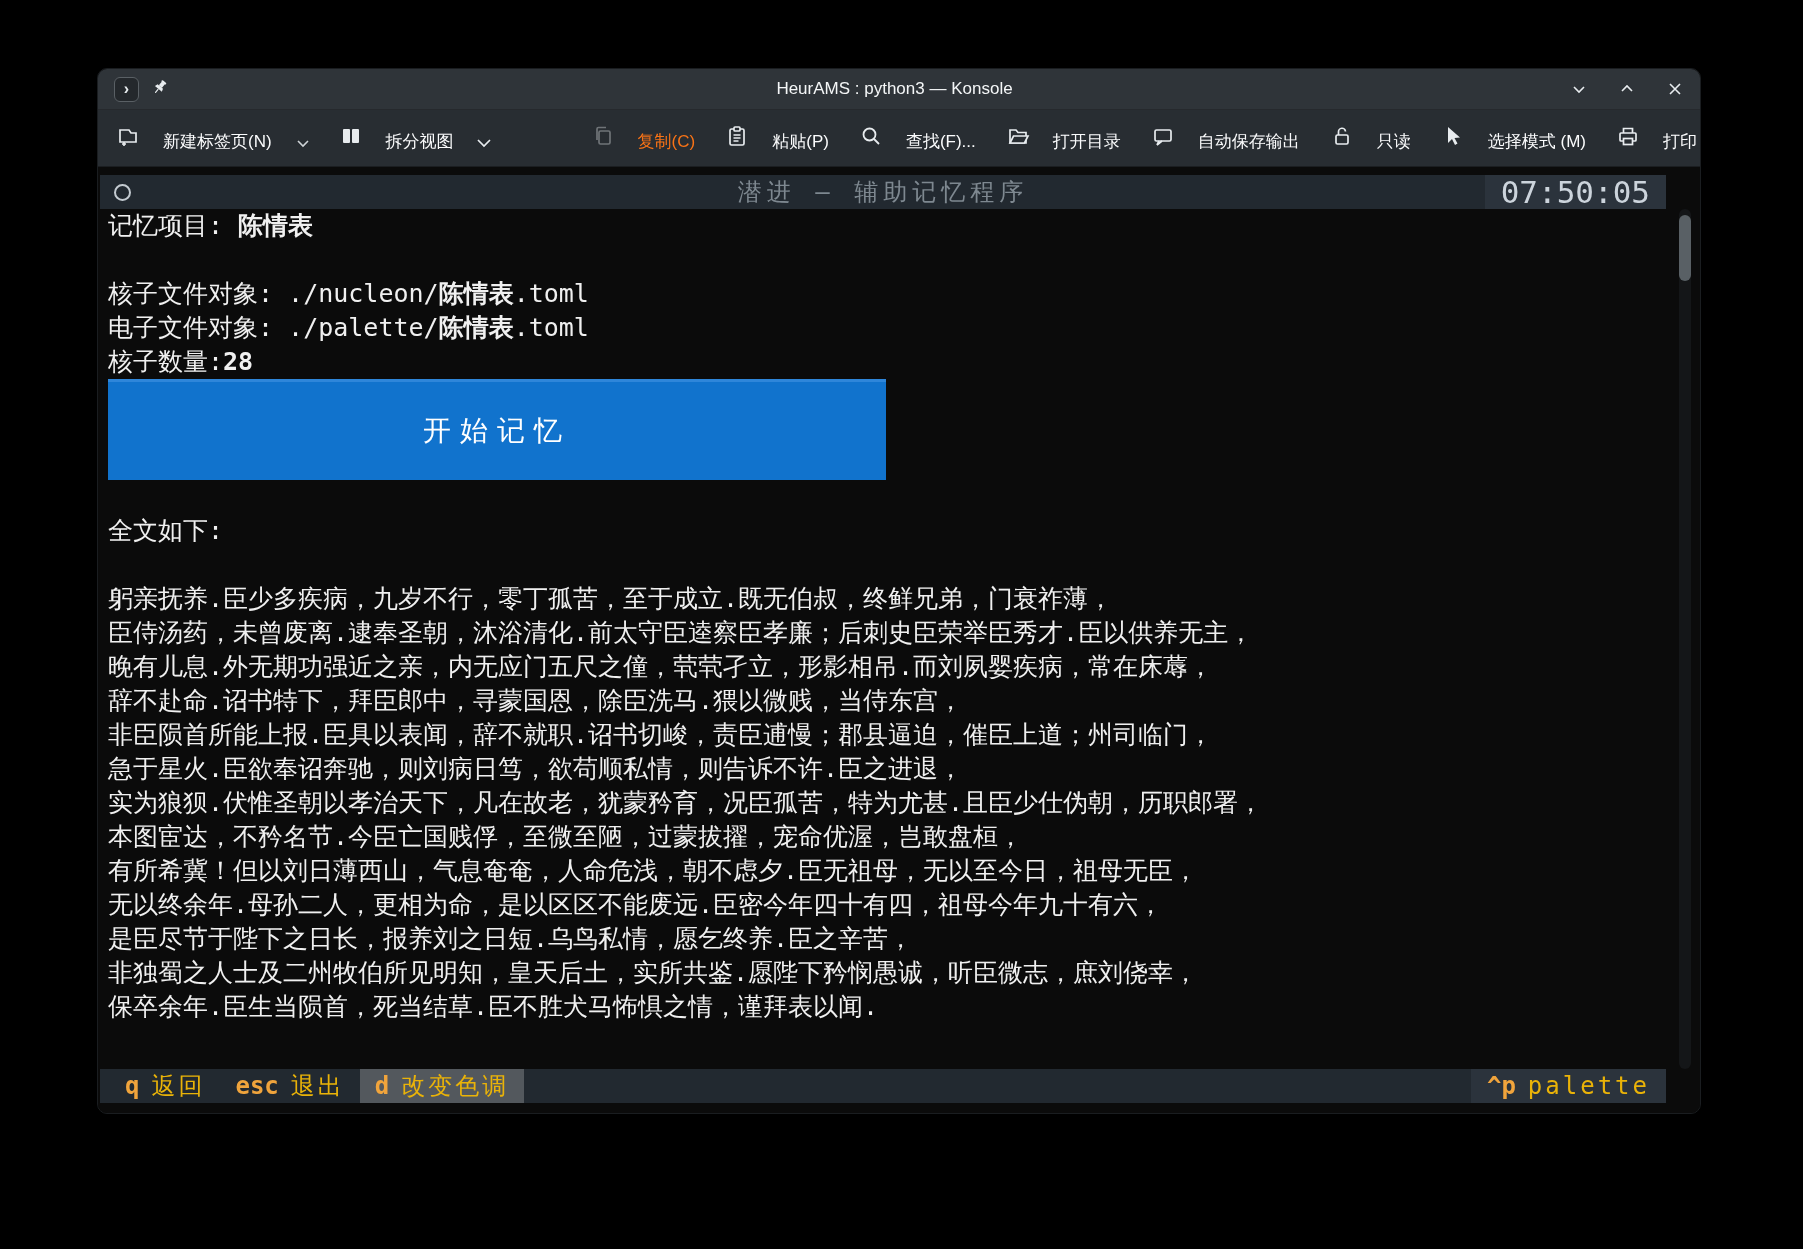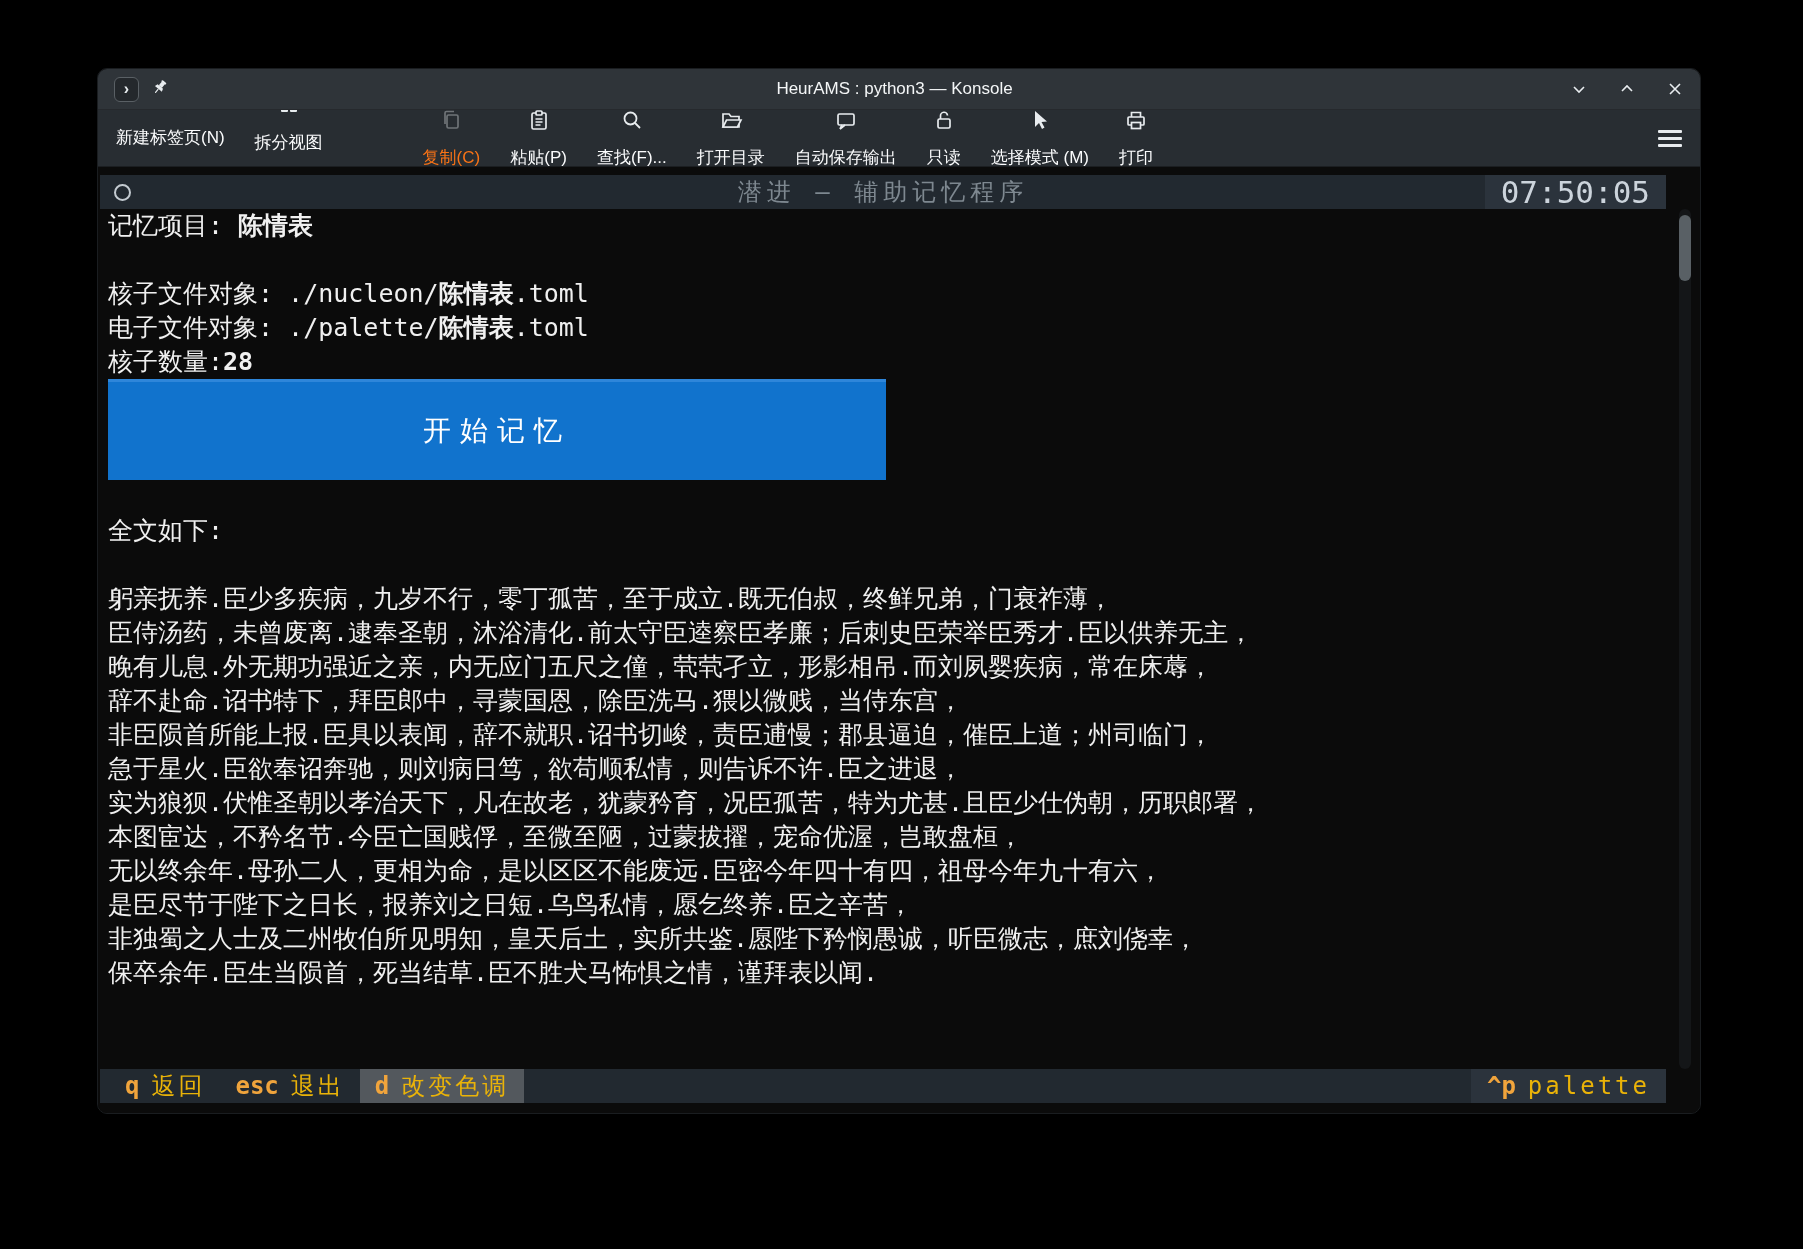--- a/index.html
+++ b/index.html
@@ -27,21 +27,21 @@
   .titlebar-title { position:absolute; left:0; right:9px; text-align:center; color:#f4f6f7; }
   .titlebar-controls { margin-left:auto; display:flex; gap:30px; align-items:center; z-index:2; }
   .wctl { width:18px; height:18px; display:flex; align-items:center; justify-content:center; cursor:default; }
 
   
   .toolbar {
     height:57px; background:#282d32; display:flex; align-items:center;
     padding:0 18px; gap:30px; color:#fbfcfd; font-size:17px; flex:0 0 auto;
     border-bottom:1px solid #1b1e21;
   }
-  .tb-item { display:flex; align-items:center; gap:9px; white-space:nowrap;flex-direction:column; }
+  .tb-item { display:flex; align-items:flex-end; gap:23px; white-space:nowrap; }
   .tb-item svg { flex:0 0 auto; }
   .tb-item.disabled { color:#f97316; }
   .tb-gap { width:40px; flex:0 0 auto; }
   .tb-burger { margin-left:auto; display:flex; flex-direction:column; gap:4px; }
   .tb-burger span { display:block; width:24px; height:3px; background:#e8ecef; border-radius:1px; }
   .mini-chevron { margin-left:2px; margin-top:10px; }
 
   
   .terminal {
     flex:1; background:#0b0b0b; position:relative;
@@ -285,20 +285,21 @@
 
       <div class="paragraph">
         <div class="line">躬亲抚养.臣少多疾病，九岁不行，零丁孤苦，至于成立.既无伯叔，终鲜兄弟，门衰祚薄，</div>
         <div class="line">臣侍汤药，未曾废离.逮奉圣朝，沐浴清化.前太守臣逵察臣孝廉；后刺史臣荣举臣秀才.臣以供养无主，</div>
         <div class="line">晚有儿息.外无期功强近之亲，内无应门五尺之僮，茕茕孑立，形影相吊.而刘夙婴疾病，常在床蓐，</div>
         <div class="line">辞不赴命.诏书特下，拜臣郎中，寻蒙国恩，除臣洗马.猥以微贱，当侍东宫，</div>
         <div class="line">非臣陨首所能上报.臣具以表闻，辞不就职.诏书切峻，责臣逋慢；郡县逼迫，催臣上道；州司临门，</div>
         <div class="line">急于星火.臣欲奉诏奔驰，则刘病日笃，欲苟顺私情，则告诉不许.臣之进退，</div>
         <div class="line">实为狼狈.伏惟圣朝以孝治天下，凡在故老，犹蒙矜育，况臣孤苦，特为尤甚.且臣少仕伪朝，历职郎署，</div>
         <div class="line">本图宦达，不矜名节.今臣亡国贱俘，至微至陋，过蒙拔擢，宠命优渥，岂敢盘桓，</div>
+        <div class="line">有所希冀！但以刘日薄西山，气息奄奄，人命危浅，朝不虑夕.臣无祖母，无以至今日，祖母无臣，</div>
         <div class="line">无以终余年.母孙二人，更相为命，是以区区不能废远.臣密今年四十有四，祖母今年九十有六，</div>
         <div class="line">是臣尽节于陛下之日长，报养刘之日短.乌鸟私情，愿乞终养.臣之辛苦，</div>
         <div class="line">非独蜀之人士及二州牧伯所见明知，皇天后土，实所共鉴.愿陛下矜悯愚诚，听臣微志，庶刘侥幸，</div>
         <div class="line">保卒余年.臣生当陨首，死当结草.臣不胜犬马怖惧之情，谨拜表以闻.</div>
       </div>
     </div>
 
     <div class="tui-footer">
       <div class="fbind">
         <span class="fkey">q</span><span class="flabel">返回</span>

